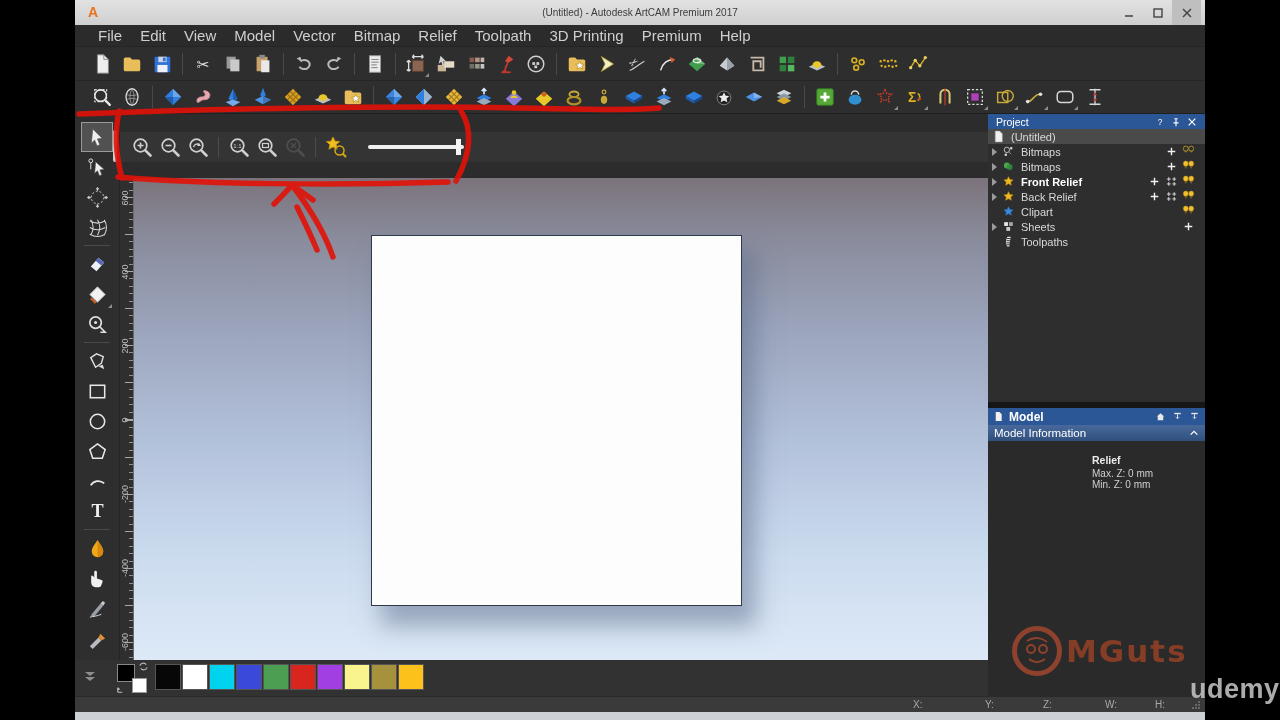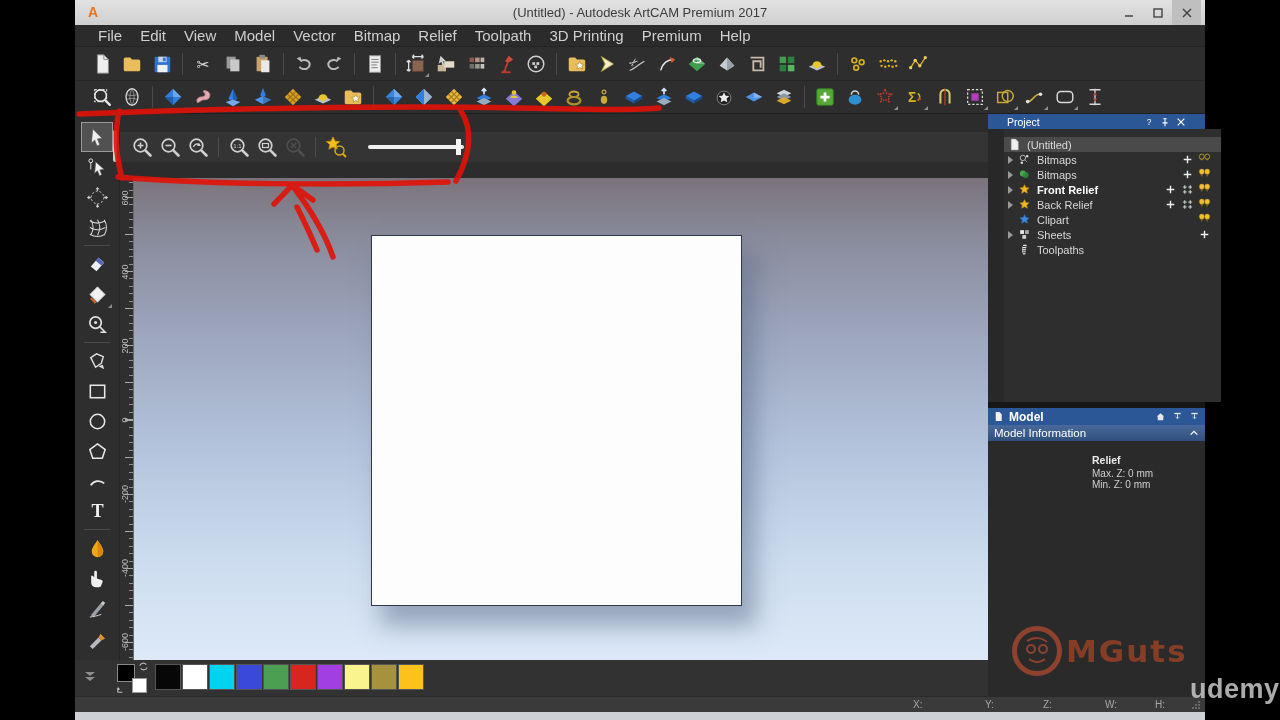--- a/index.html
+++ b/index.html
@@ -1,21 +1,21 @@
 <!DOCTYPE html>
 <html><head>
 <meta charset="utf-8">
 <style>
   *{margin:0;padding:0;box-sizing:border-box;}
   html,body{width:1280px;height:720px;overflow:hidden;background:#000;font-family:"Liberation Sans",sans-serif;}
   #app{position:absolute;left:75px;top:0;width:1130px;height:712px;background:#2e2e2e;}
   
   .titlebar{position:absolute;left:0;top:0;width:100%;height:25px;background:linear-gradient(#e2e2e2,#cfcfcf);display:flex;align-items:center;}
   .app-logo{position:absolute;left:13px;top:4px;font-weight:bold;font-size:14px;color:#e8731a;}
-  .wtitle{position:absolute;left:0;right:0;text-align:center;font-size:13px;color:#3c3c3c;}
+  .wtitle{position:absolute;left:0;right:0;text-align:center;font-size:10px;color:#3c3c3c;}
   .winbtns{position:absolute;right:4px;top:0;height:25px;display:flex;align-items:stretch;}
   .winbtn{width:29px;display:flex;align-items:center;justify-content:center;}
   .winbtn svg{width:12px;height:12px;}
   .winbtn.close{background:#bfbfbf;}
   
   .menubar{position:absolute;left:0;top:25px;width:100%;height:22px;background:#2b2b2b;display:flex;align-items:center;padding-left:14px;border-bottom:1px solid #242424;}
   .menu-item{color:#cfcfcf;font-size:15px;padding:3px 9px;cursor:default;}
   
   .tbrow{position:absolute;left:0;width:100%;display:flex;align-items:center;padding-left:12px;background:#2e2e2e;}
   #tb1{top:47px;height:34px;border-bottom:1px solid #262626;}
@@ -53,24 +53,24 @@
   .hlab{position:absolute;top:1px;font-size:9px;color:#bdbdbd;transform:translateX(-50%);white-space:nowrap;}
   .canvasrow{position:absolute;left:0;top:64px;width:100%;height:482px;}
   .vruler{position:absolute;left:0;top:0;width:14px;height:100%;background:#2f2f2f;border-right:1px solid #6a6a6a;}
   .vruler .minor{position:absolute;top:0;bottom:0;right:0;width:4px;background:repeating-linear-gradient(to bottom,#8f8f8f 0 1px,transparent 1px 7.4px);background-position-y:242px;}
   .vruler .major{position:absolute;top:0;bottom:0;right:0;width:8px;background:repeating-linear-gradient(to bottom,#a8a8a8 0 1px,transparent 1px 37px);background-position-y:242px;}
   .vlab{position:absolute;left:0px;font-size:9px;color:#bdbdbd;writing-mode:vertical-rl;transform:rotate(180deg) translateY(50%);}
   .viewport{position:absolute;left:14px;top:0;right:0;height:100%;background:linear-gradient(180deg,#7b737b 0%,#898b9b 12%,#9aa3ba 30%,#b3c2db 55%,#cbdbee 78%,#dde9f7 100%);overflow:hidden;}
   .sheet{position:absolute;left:237px;top:57px;width:371px;height:371px;background:#fdfdfd;border:1px solid #2e3a4a;box-shadow:12px 18px 22px 2px rgba(90,105,135,.5);}
   
   .rightcol{position:absolute;left:913px;top:114px;width:217px;height:582px;background:#282828;}
-  .phead{position:absolute;left:0;top:0;width:100%;height:15px;background:#2b5797;color:#fff;font-size:10.5px;display:flex;align-items:center;padding:0 19px;}
+  .phead{position:absolute;left:0;top:0;width:100%;height:15px;background:#2b5797;color:#fff;font-size:10.5px;display:flex;align-items:center;padding:0 8px;}
   .phead .sp{flex:1;}
   .phead svg{width:10px;height:10px;margin-left:6px;}
-  .pbody{position:absolute;left:16px;top:15px;width:100%;height:273px;background:#2e2e2e;padding-top:8px;}
+  .pbody{position:absolute;left:0;top:15px;width:100%;height:273px;background:#2e2e2e;padding-top:0;}
   .trow{display:flex;align-items:center;height:15px;padding-left:4px;padding-right:8px;font-size:11px;color:#d9d9d9;}
   .trow.sel{background:#4a4a4a;}
   .trow .exp{width:10px;flex:0 0 auto;}
   .trow .exp i{display:block;width:0;height:0;border-top:4px solid transparent;border-bottom:4px solid transparent;border-left:5px solid #9a9a9a;}
   .trow .ticon{width:15px;height:13px;flex:0 0 auto;margin-right:4px;}
   .trow .ticon svg{width:13px;height:13px;}
   .trow .lbl{flex:1;white-space:nowrap;}
   .trow .lbl.b{font-weight:bold;color:#fff;}
   .acell{width:15px;height:13px;margin-left:2px;flex:0 0 auto;}
   .acell svg{width:13px;height:13px;}

